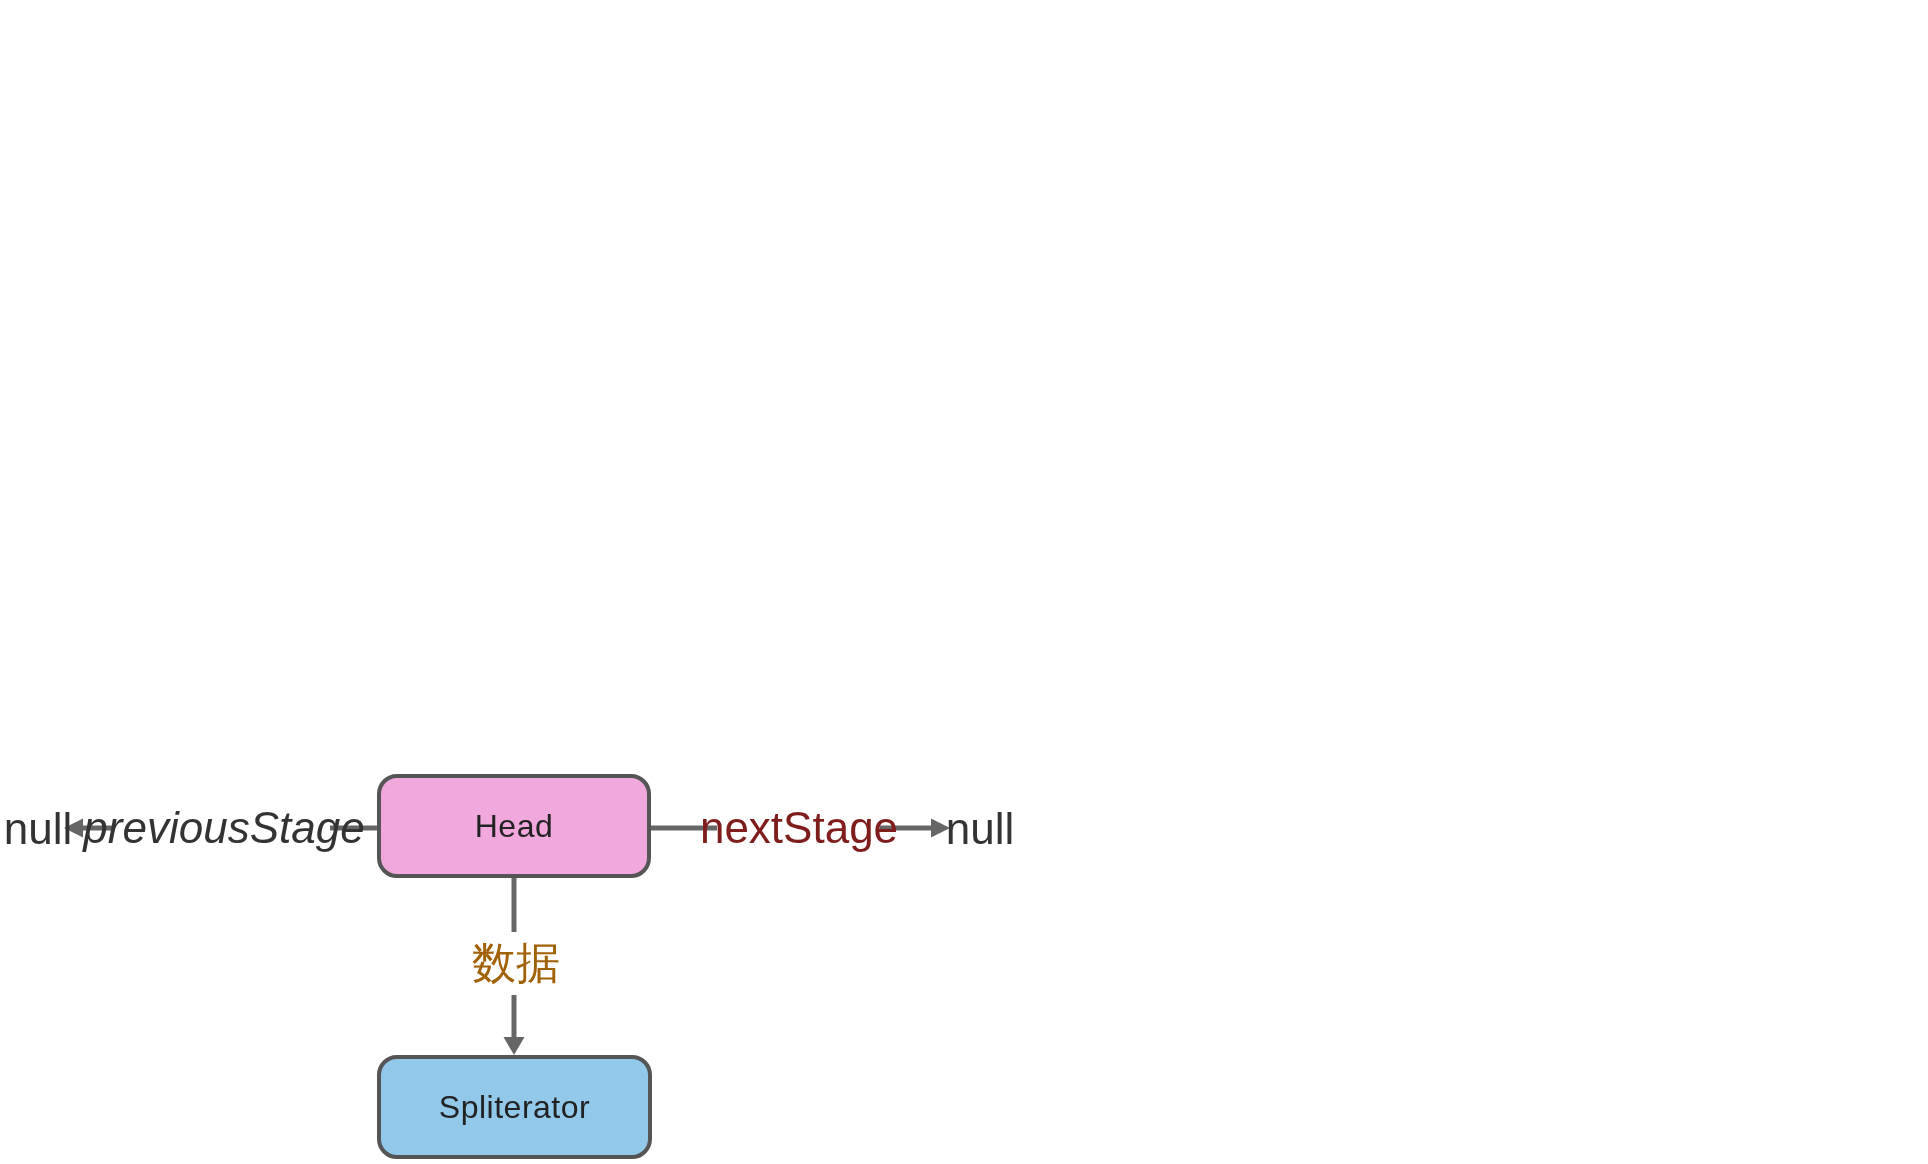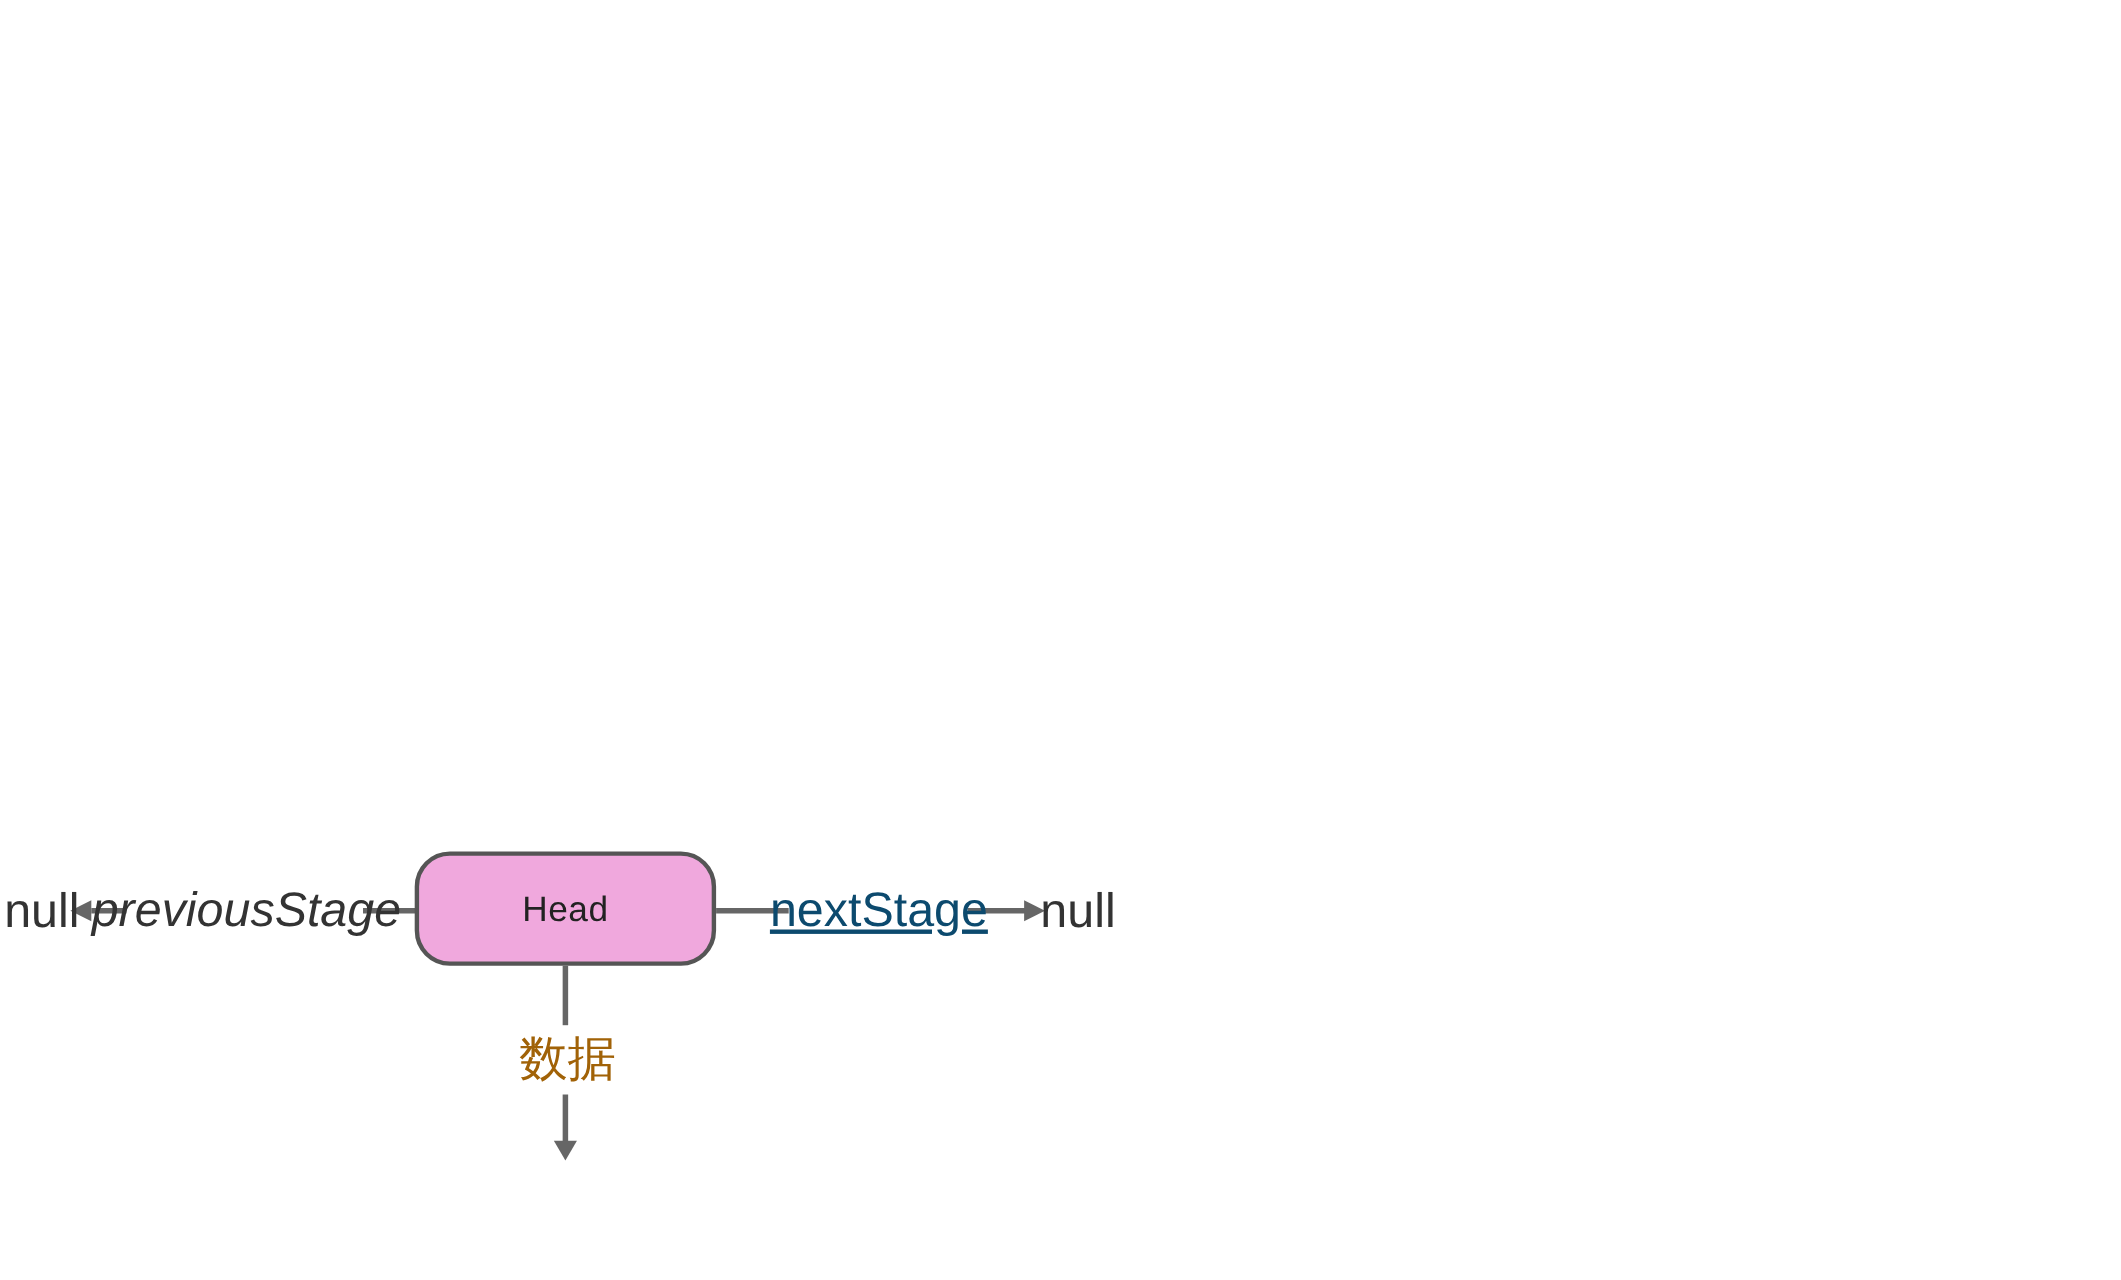--- a/index.html
+++ b/index.html
@@ -20,21 +20,21 @@
     top: 0;
     pointer-events: none;
   }
   .edges-layer line {
     stroke-width: 5px;
   }
   .node {
     position: absolute;
     box-sizing: border-box;
     border: 4px solid #555555;
-    border-radius: 32px;
+    border-radius: 20px;
     display: flex;
     align-items: center;
     justify-content: center;
   }
   .node-label {
     font-size: 32px;
     line-height: 1;
     letter-spacing: 0.5px;
   }
   .node-head {
@@ -85,23 +85,26 @@
       <line x1="514" y1="878" x2="514" y2="932"></line>
       <line x1="514" y1="995" x2="514" y2="1038"></line>
       <polygon points="503.5,1037 524.5,1037 514,1055" stroke="none"></polygon>
     </g>
   </svg>
 
   <div class="node node-head" style="background-color: rgb(240, 168, 221); border-color: rgb(85, 85, 85); color: rgb(34, 34, 34);">
     <span class="node-label">Head</span>
   </div>
 
+  <div class="node node-spliterator" style="background-color: rgb(146, 200, 233); border-color: rgb(85, 85, 85); color: rgb(34, 34, 34);">
+    <span class="node-label">Spliterator</span>
+  </div>
 
   <span class="edge-label lbl-null-left" style="color: rgb(51, 51, 51);">null</span>
 
   <span class="edge-label lbl-prev-stage" style="color: rgb(51, 51, 51);">previousStage</span>
 
-  <span class="edge-label lbl-next-stage" style="color: #0c4a6e; text-decoration: underline;">nextStage</span>
+  <span class="edge-label lbl-next-stage" style="color: #7f1d1d;">nextStage</span>
 
   <span class="edge-label lbl-null-right" style="color: rgb(51, 51, 51);">null</span>
 
   <span class="edge-label lbl-data-edge" style="color: #a16207;">数据</span>
 </div>
 
 </body></html>

